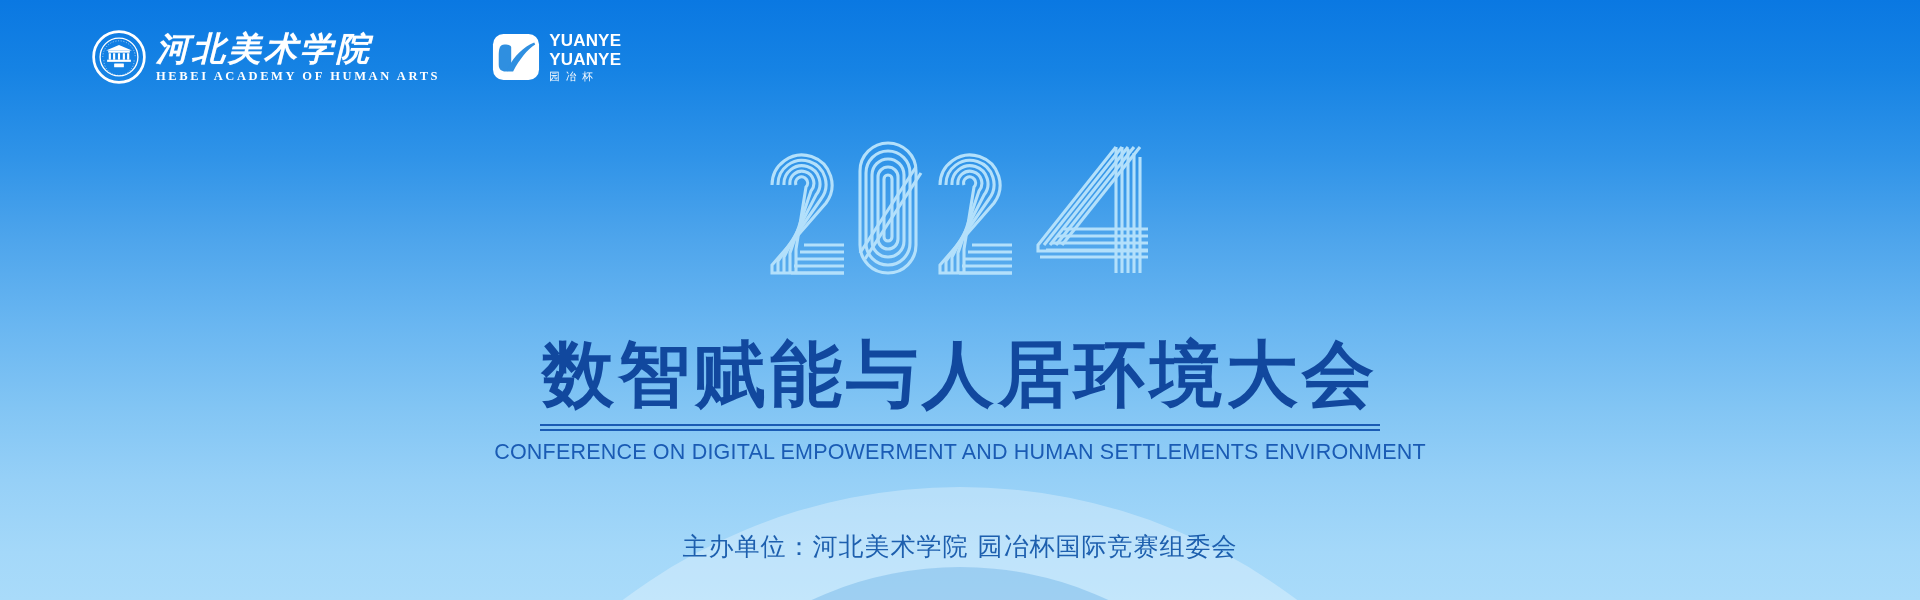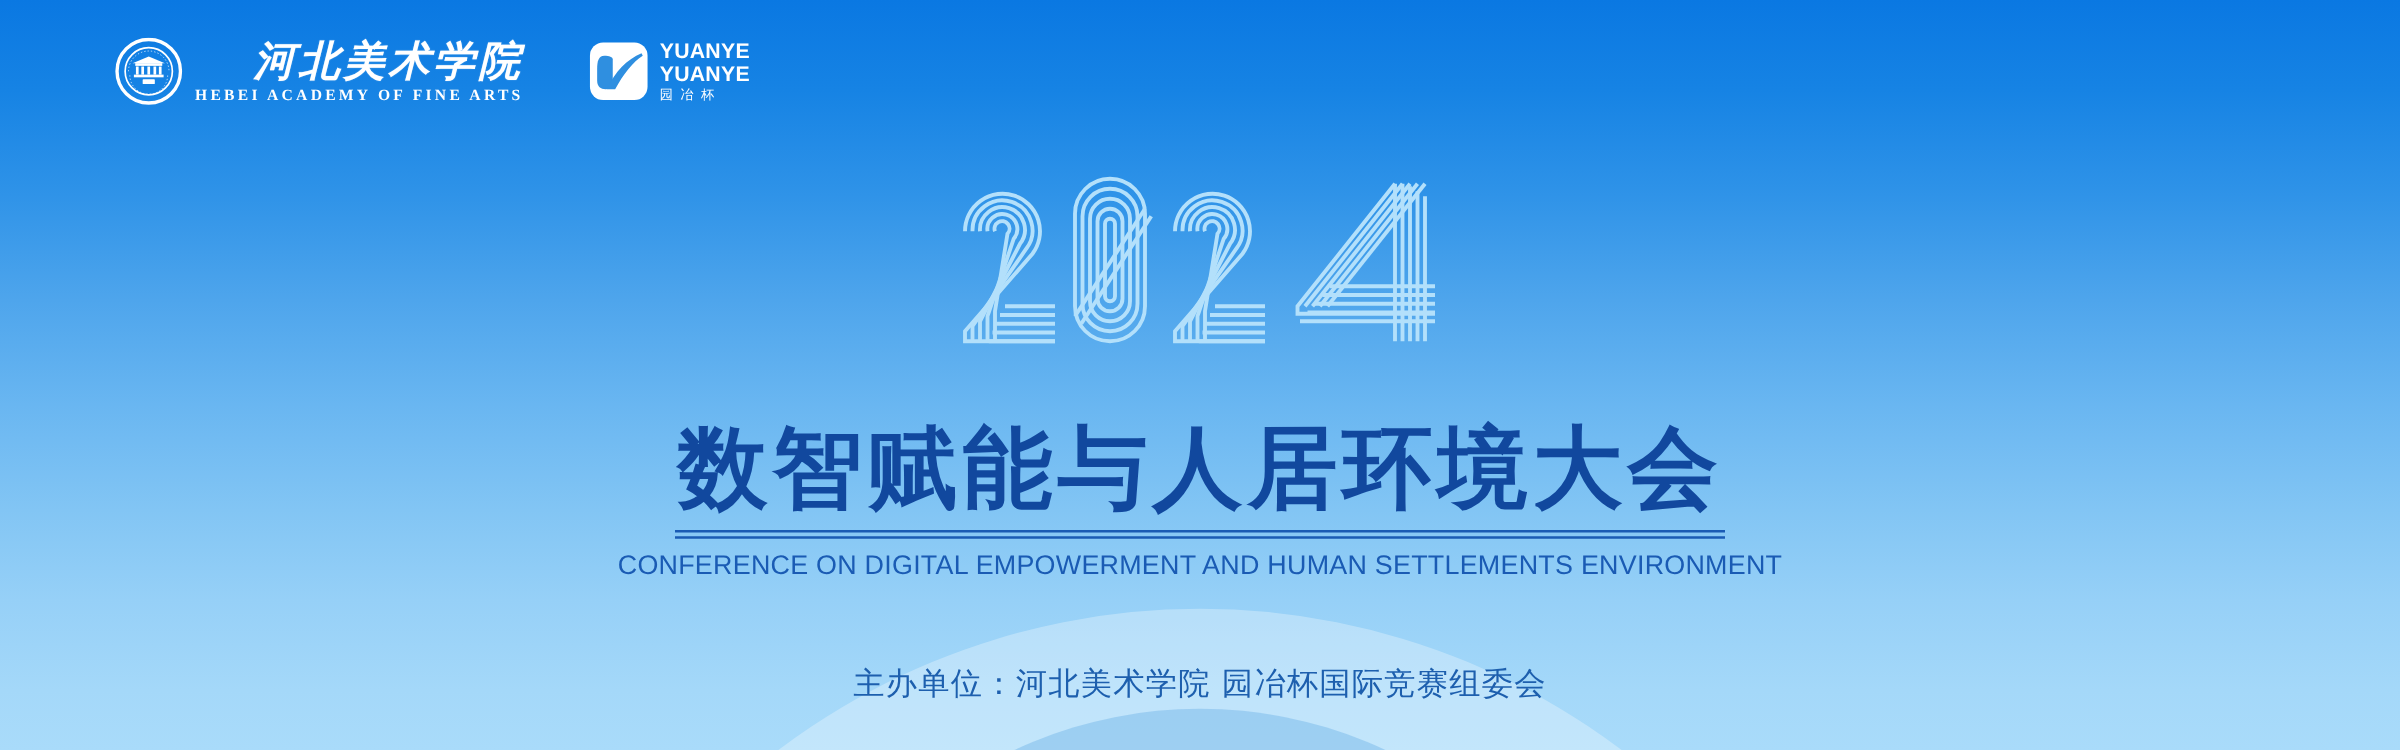--- a/index.html
+++ b/index.html
@@ -71,21 +71,20 @@
     width: 54px;
     height: 54px;
     flex: 0 0 auto;
     margin-right: 10px;
   }
   #hebei-text {
     display: flex;
     flex-direction: column;
     justify-content: center;
     line-height: 1;
-    text-align: right;
   }
   #hebei-cn {
     font-family: "DejaVu Serif", "Liberation Serif", serif;
     font-size: 33px;
     font-weight: bold;
     font-style: italic;
     color: #ffffff;
     letter-spacing: 3px;
     white-space: nowrap;
     text-shadow: 0 0 1px rgba(255,255,255,0.5);
@@ -215,21 +214,21 @@
         <rect x="65" y="43" width="4" height="12" fill="#ffffff"></rect>
         <rect x="30" y="38" width="40" height="4" fill="#ffffff"></rect>
         <path d="M26 38 L50 28 L74 38 Z" fill="#ffffff"></path>
         <rect x="41" y="62" width="18" height="7" rx="1" fill="#ffffff"></rect>
 
         <path d="M20 50 a30 30 0 0 1 60 0" fill="none" stroke="#ffffff" stroke-width="1.2" stroke-dasharray="2 3" opacity="0.9"></path>
         <path d="M22 56 a28 28 0 0 0 56 0" fill="none" stroke="#ffffff" stroke-width="1.2" stroke-dasharray="2 3" opacity="0.9"></path>
       </svg>
       <div id="hebei-text">
         <div id="hebei-cn">河北美术学院</div>
-        <div id="hebei-en">HEBEI ACADEMY OF FINE ARTS</div>
+        <div id="hebei-en">HEBEI ACADEMY OF HUMAN ARTS</div>
       </div>
     </div>
 
     <div class="logo-block">
       <svg id="yuanye-mark" viewBox="0 0 100 100">
         <rect x="2" y="2" width="96" height="96" rx="22" ry="22" fill="#ffffff"></rect>
 
         <path d="M26 24 C16 24 14 34 14 46 L14 66 C14 76 20 80 28 80 C36 80 40 74 40 66 L40 30 C40 26 34 24 26 24 Z" fill="#2f8fe0"></path>
         <path d="M88 20 C64 30 44 50 30 80 L44 80 C58 54 74 34 90 24 Z" fill="#2f8fe0"></path>
         <path d="M88 20 C70 40 56 60 48 80 L40 80 C48 56 64 34 88 20 Z" fill="#2f8fe0" opacity="0.0"></path>

